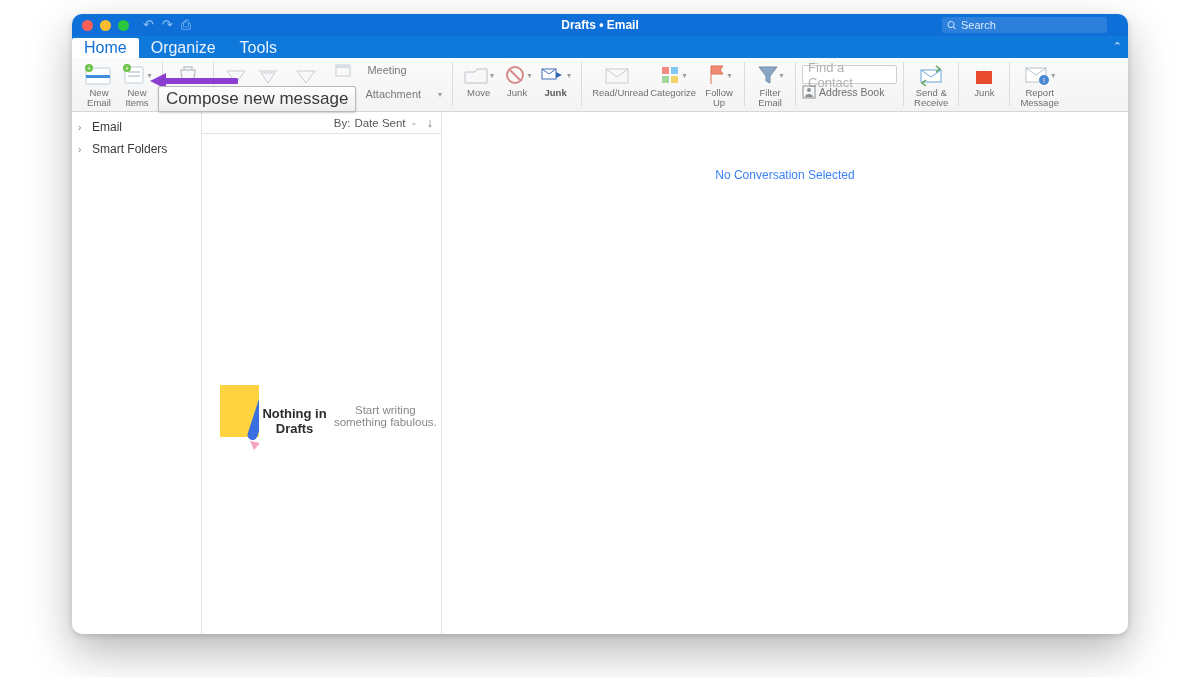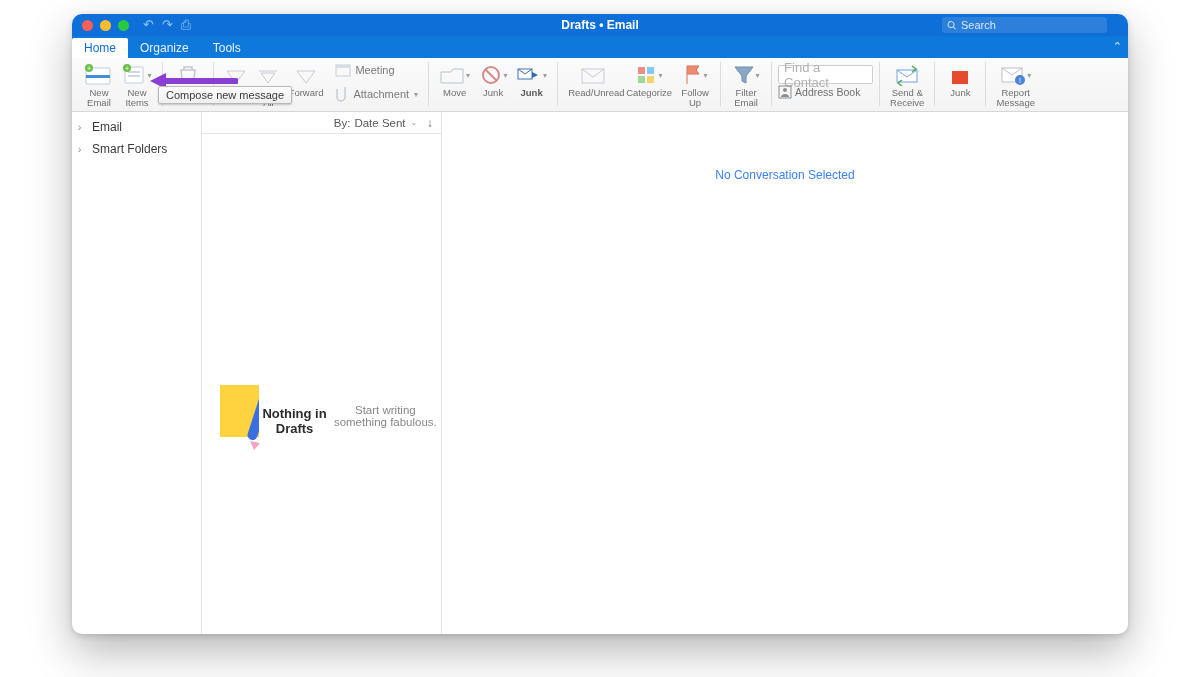--- a/index.html
+++ b/index.html
@@ -34,21 +34,21 @@
 
   .tabbar {
     height: 22px;
     background: #0f78db;
     display: flex;
     align-items: flex-end;
     padding: 0 0 0 0;
     position: relative;
   }
   .tab {
-    font-size: 12px;
+    font-size: 16px;
     color: #e9f3ff;
     height: 20px;
     display: flex; align-items: center;
     padding: 0 12px;
     cursor: default;
   }
   .tab.active {
     background: #fff;
     color: #0f6fd8;
     border-radius: 2px 2px 0 0;
@@ -70,21 +70,21 @@
     color: #7a7a7a;
   }
   .rgroup { display:flex; align-items:flex-start; padding: 0 4px; height: 100%; }
   .sep { width: 1px; background: #dcdcdc; height: 44px; margin: 2px 2px 0 2px; }
   .rbtn { display:flex; flex-direction:column; align-items:center; justify-content:flex-start; padding: 2px 4px 0 4px; min-width: 38px; cursor: default; }
   .rbtn .ico { height: 26px; display:flex; align-items:center; justify-content:center; }
   .rbtn .lbl { font-size: 9.5px; line-height: 1.1; text-align:center; color: #6f6f6f; max-width: 50px; }
   .rbtn.bold .lbl { font-weight: 700; color: #5a5a5a; }
   .rbtn.small { min-width: 30px; }
   .drop { font-size: 8px; color:#9d9d9d; margin-left:1px; }
-  .smallrow { display:flex; align-items:center; font-size: 11px; color:#7a7a7a; height: 20px; gap:4px; padding: 2px 4px; }
+  .smallrow { display:flex; align-items:center; font-size: 11px; color:#7a7a7a; height: 20px; gap:16px; padding: 2px 4px; }
   .contactbox { border:1px solid #cfcfcf; height:19px; width:95px; font-size:13px; color:#b0b0b0; display:flex; align-items:center; padding:0 5px; border-radius:2px; background:#fff; margin:2px 0 1px 0;}
   .addrbook { display:flex; align-items:center; font-size:10.5px; color:#6f6f6f; gap:3px;}
 
   .body { display:flex; height: calc(100% - 22px - 22px - 54px); }
   .sidebar { width: 130px; border-right: 1px solid #e3e3e3; padding-top: 4px; font-size: 12px; color:#3a3a3a; }
   .srow { display:flex; align-items:center; height: 22px; padding-left: 6px; gap: 6px; }
   .chev { font-size: 10px; color:#8a8a8a; width:8px; }
 
   .listpane { width: 240px; border-right:1px solid #e3e3e3; display:flex; flex-direction:column; }
   .sortbar { height: 22px; border-bottom: 1px solid #e3e3e3; display:flex; align-items:center; justify-content:flex-end; font-size: 11.5px; color:#585858; padding-right: 8px; gap:4px; }
@@ -92,21 +92,21 @@
   .empty h3 { font-size: 13px; font-weight:600; color:#2c2c2c; margin-top:14px; }
   .empty p { font-size: 11.5px; color:#888; margin-top:4px; }
 
   .reading { flex:1; display:flex; align-items:flex-start; justify-content:center; padding-top: 56px; font-size: 12px; color:#3b82f6; }
 
   .tooltip {
     position:absolute;
     top: 72px; left: 86px;
     background: linear-gradient(#fdfdfd,#efefef);
     border: 1px solid #b8b8b8;
-    font-size: 11px; color:#3a3a3a;
+    font-size: 17px; color:#3a3a3a;
     padding: 2px 7px;
     border-radius: 2px;
     box-shadow: 0 1px 2px rgba(0,0,0,0.2);
     z-index: 30;
   }
   .arrow {
     position:absolute;
     top: 55px; left: 76px;
     z-index: 25;
   }

